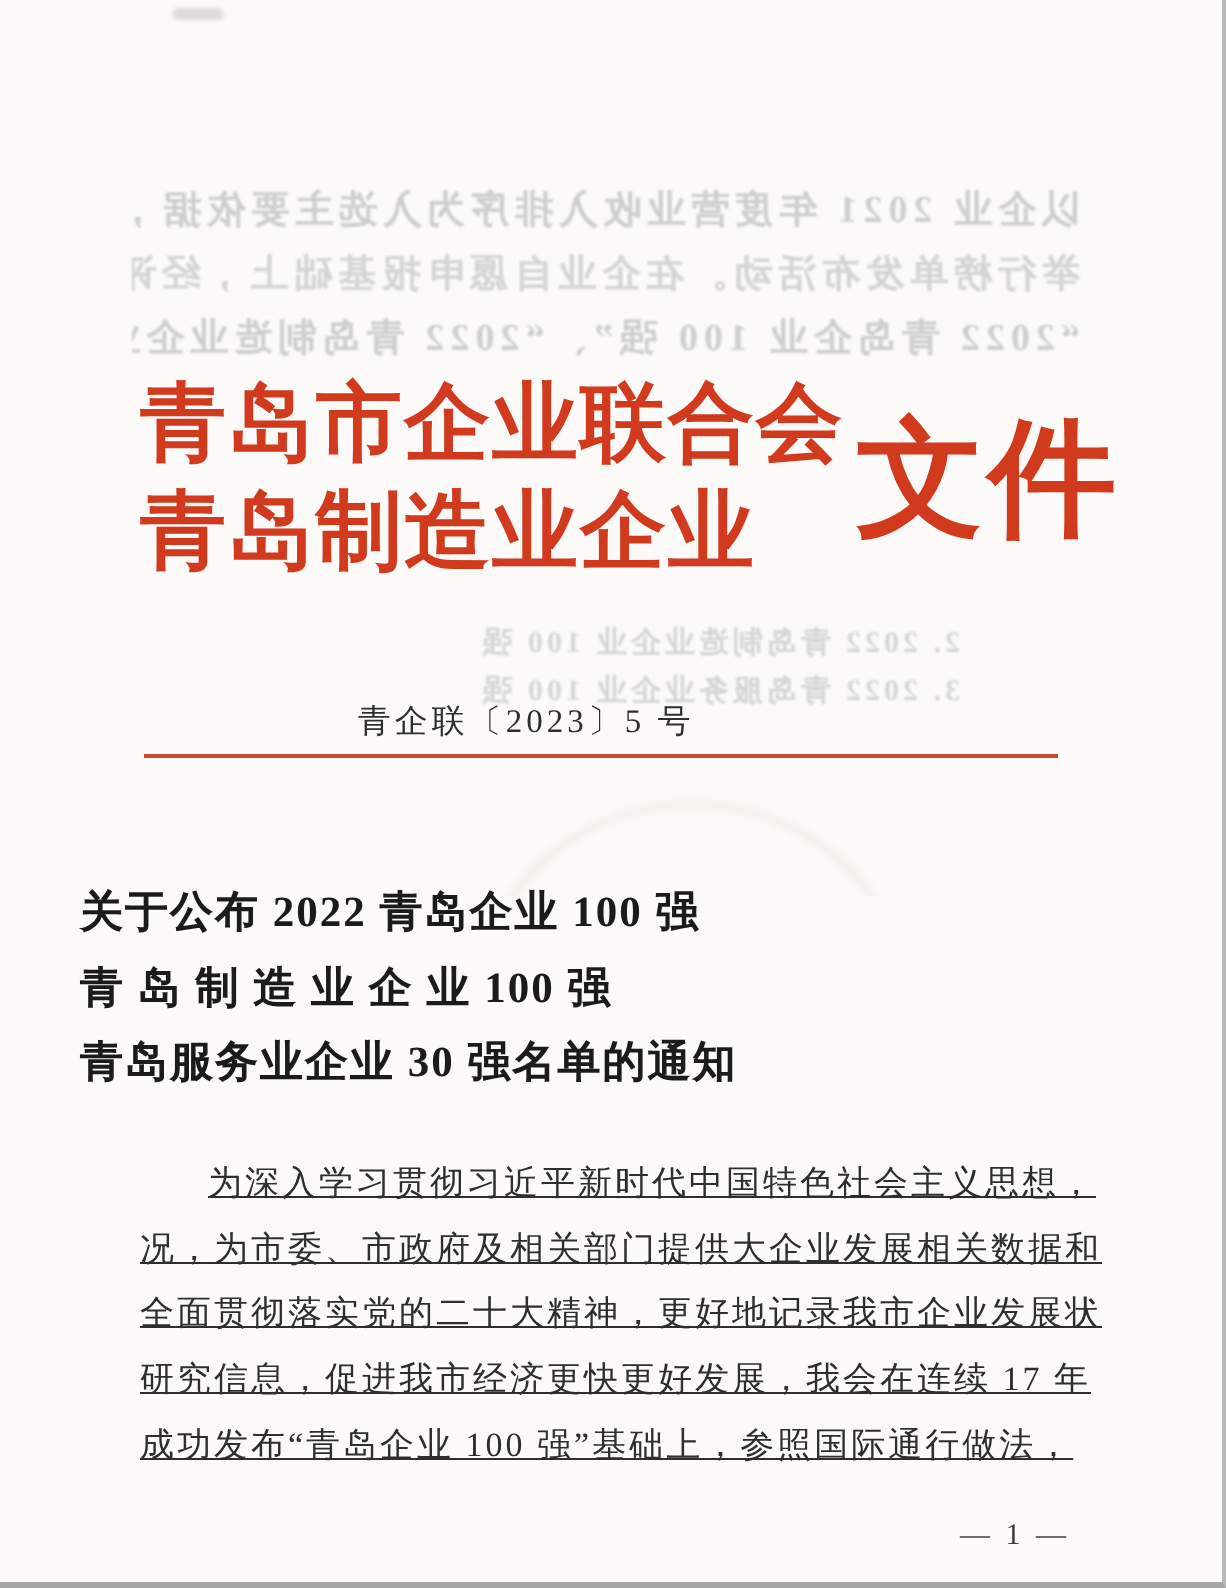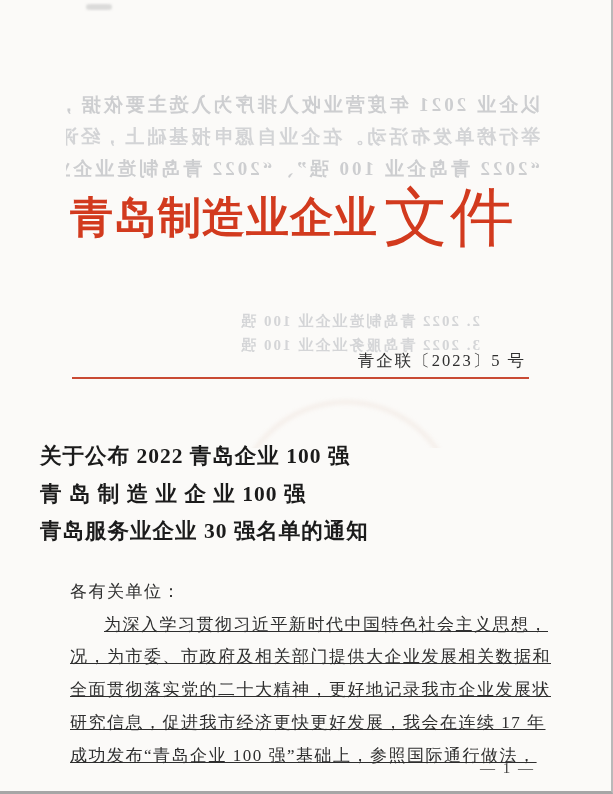--- a/index.html
+++ b/index.html
@@ -63,33 +63,33 @@
   }
   .org-names {
     font-weight: bold;
     font-size: 43px;
     line-height: 54px;
     letter-spacing: 1px;
     color: #d23a1e;
     white-space: nowrap;
   }
   .doc-type {
-    font-weight: normal;
+    font-weight: bold;
     font-size: 64px;
     line-height: 64px;
     letter-spacing: 2px;
     color: #d23a1e;
     margin-left: 6px;
     white-space: nowrap;
   }
 
   .doc-number {
     position: absolute;
     top: 350px; left: 0; right: 85px;
-    text-align: right;
+    text-align: center;
     font-size: 16.5px;
     letter-spacing: 2px;
     color: #2f2f2f;
   }
 
   .red-rule {
     position: absolute;
     top: 377px; left: 72px;
     width: 457px; height: 2px;
     background: #c94a34;
@@ -144,37 +144,37 @@
   <div class="bleed bleed-top bleed-2">举行榜单发布活动。在企业自愿申报基础上，经评审确定了</div>
   <div class="bleed bleed-top bleed-3">“2022 青岛企业 100 强”、“2022 青岛制造业企业 100 强”</div>
   <div class="bleed bleed-mid bleed-4">2. 2022 青岛制造业企业 100 强</div>
   <div class="bleed bleed-mid bleed-5">3. 2022 青岛服务业企业 100 强</div>
   <div class="seal-bleed-clip">
     <div class="seal-bleed"></div>
   </div>
 
   <header class="letterhead">
     <div class="org-names">
+      <div>青岛市企业联合会</div>
       <div>青岛制造业企业</div>
     </div>
     <div class="doc-type">文件</div>
   </header>
 
   <div class="doc-number">青企联〔2023〕5 号</div>
 
   <div class="red-rule"></div>
 
   <div class="title">
     <div>关于公布 2022 青岛企业 100 强</div>
     <div>青 岛 制 造 业 企 业 100 强</div>
     <div>青岛服务业企业 30 强名单的通知</div>
   </div>
 
   <div class="body-text">
-    <div>各有关单位：</div>
     <div class="jline indent">为深入学习贯彻习近平新时代中国特色社会主义思想，</div>
     <div class="jline">况，为市委、市政府及相关部门提供大企业发展相关数据和</div>
     <div class="jline">全面贯彻落实党的二十大精神，更好地记录我市企业发展状</div>
     <div class="jline">研究信息，促进我市经济更快更好发展，我会在连续 17 年</div>
     <div class="jline">成功发布“青岛企业 100 强”基础上，参照国际通行做法，</div>
   </div>
 
   <div class="page-number">— 1 —</div>
 
 </div>

